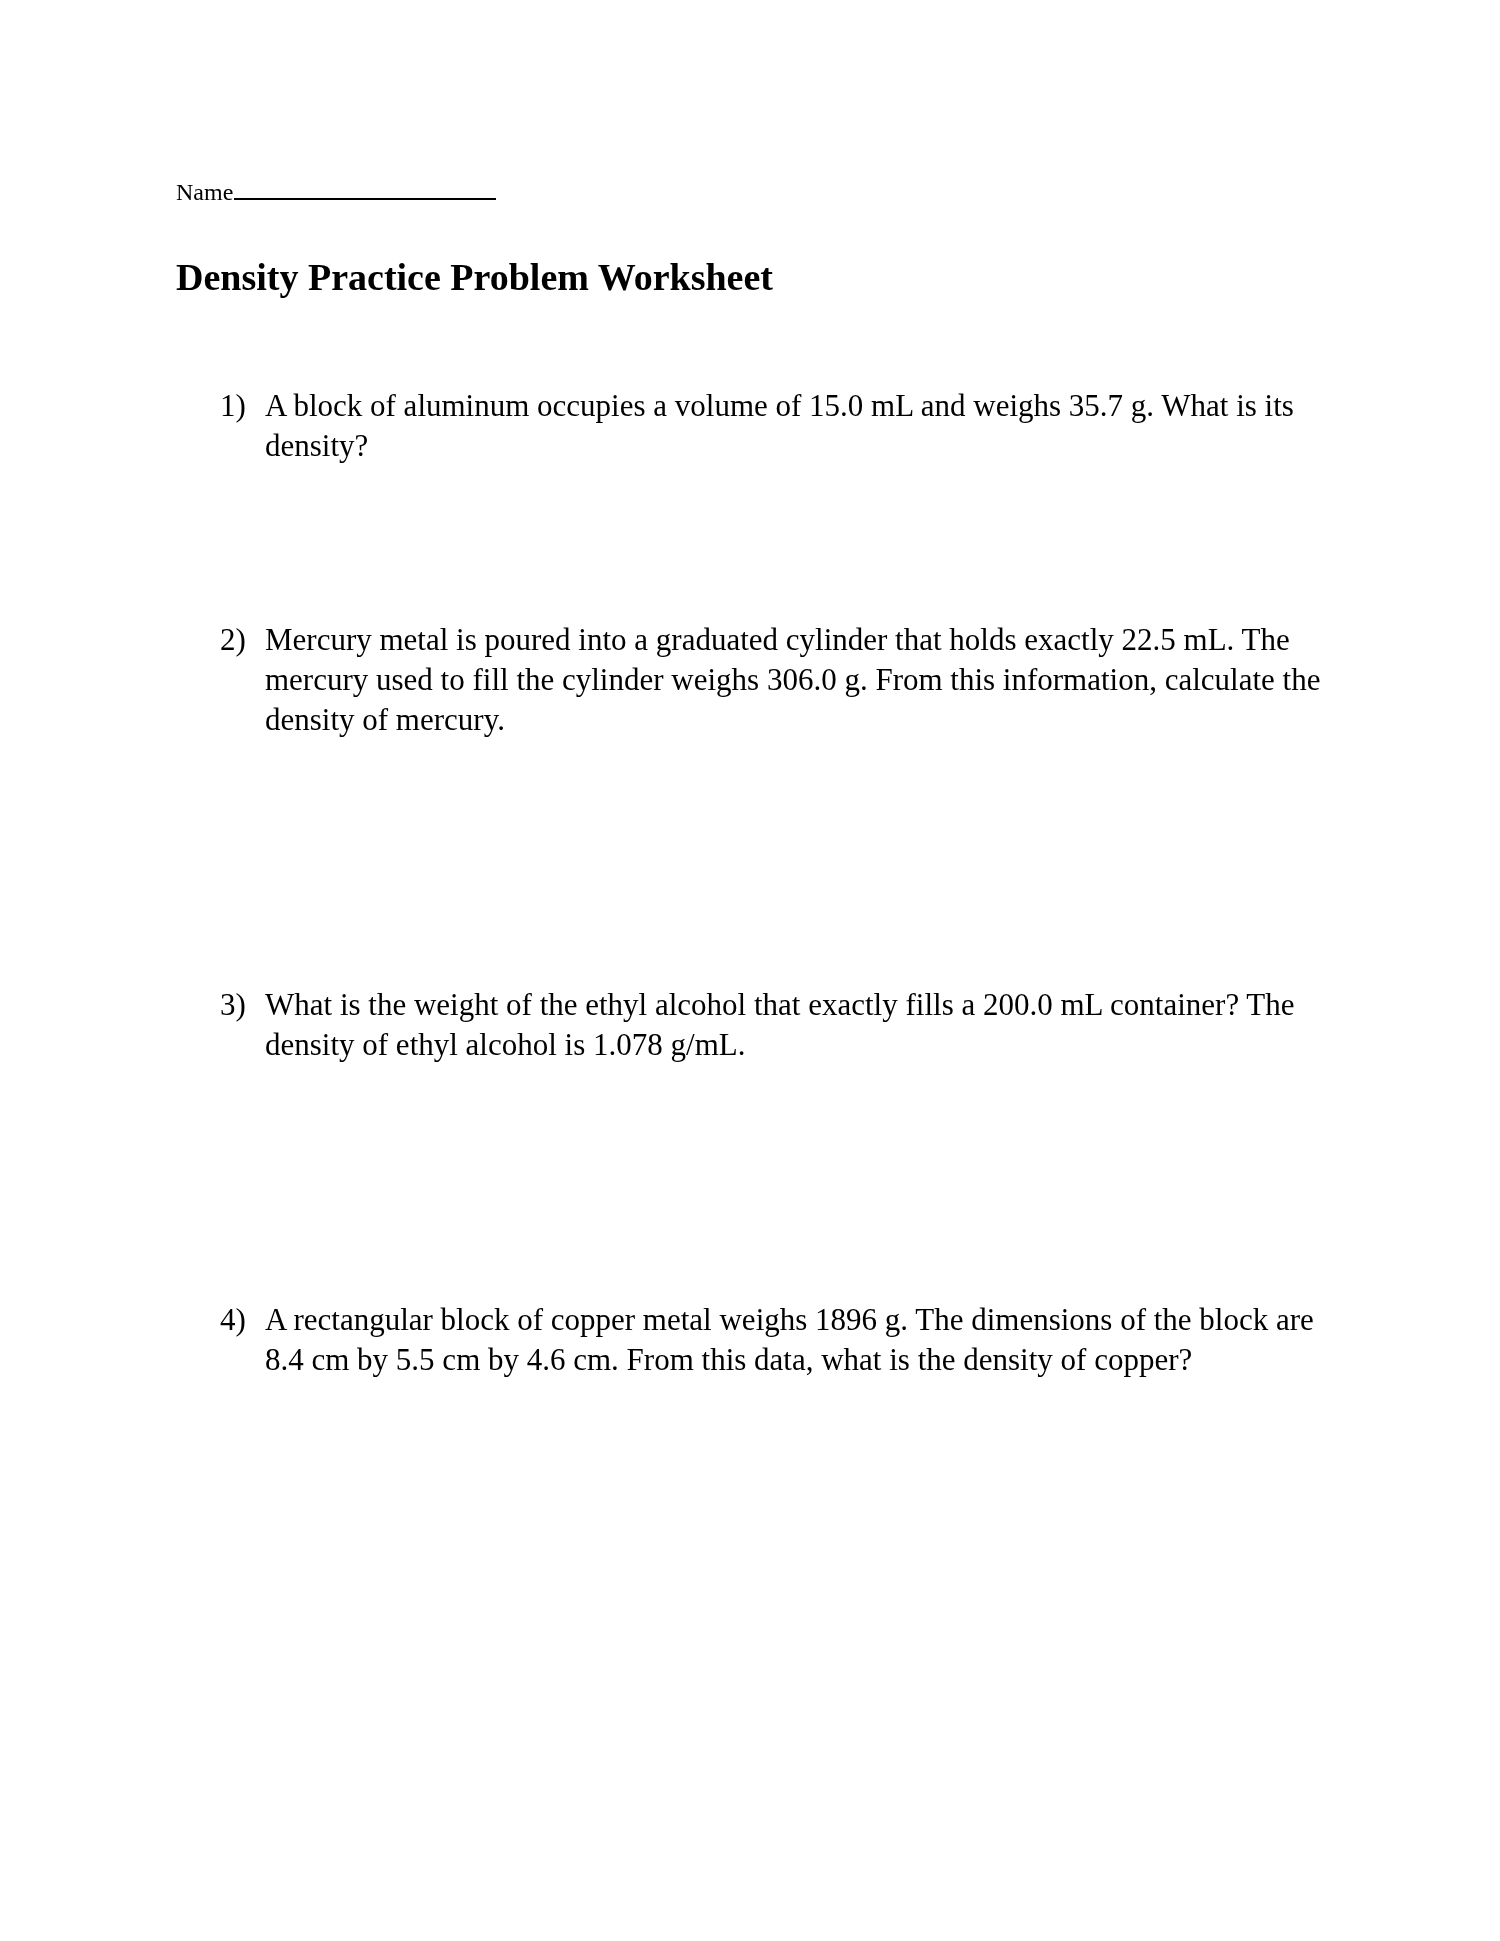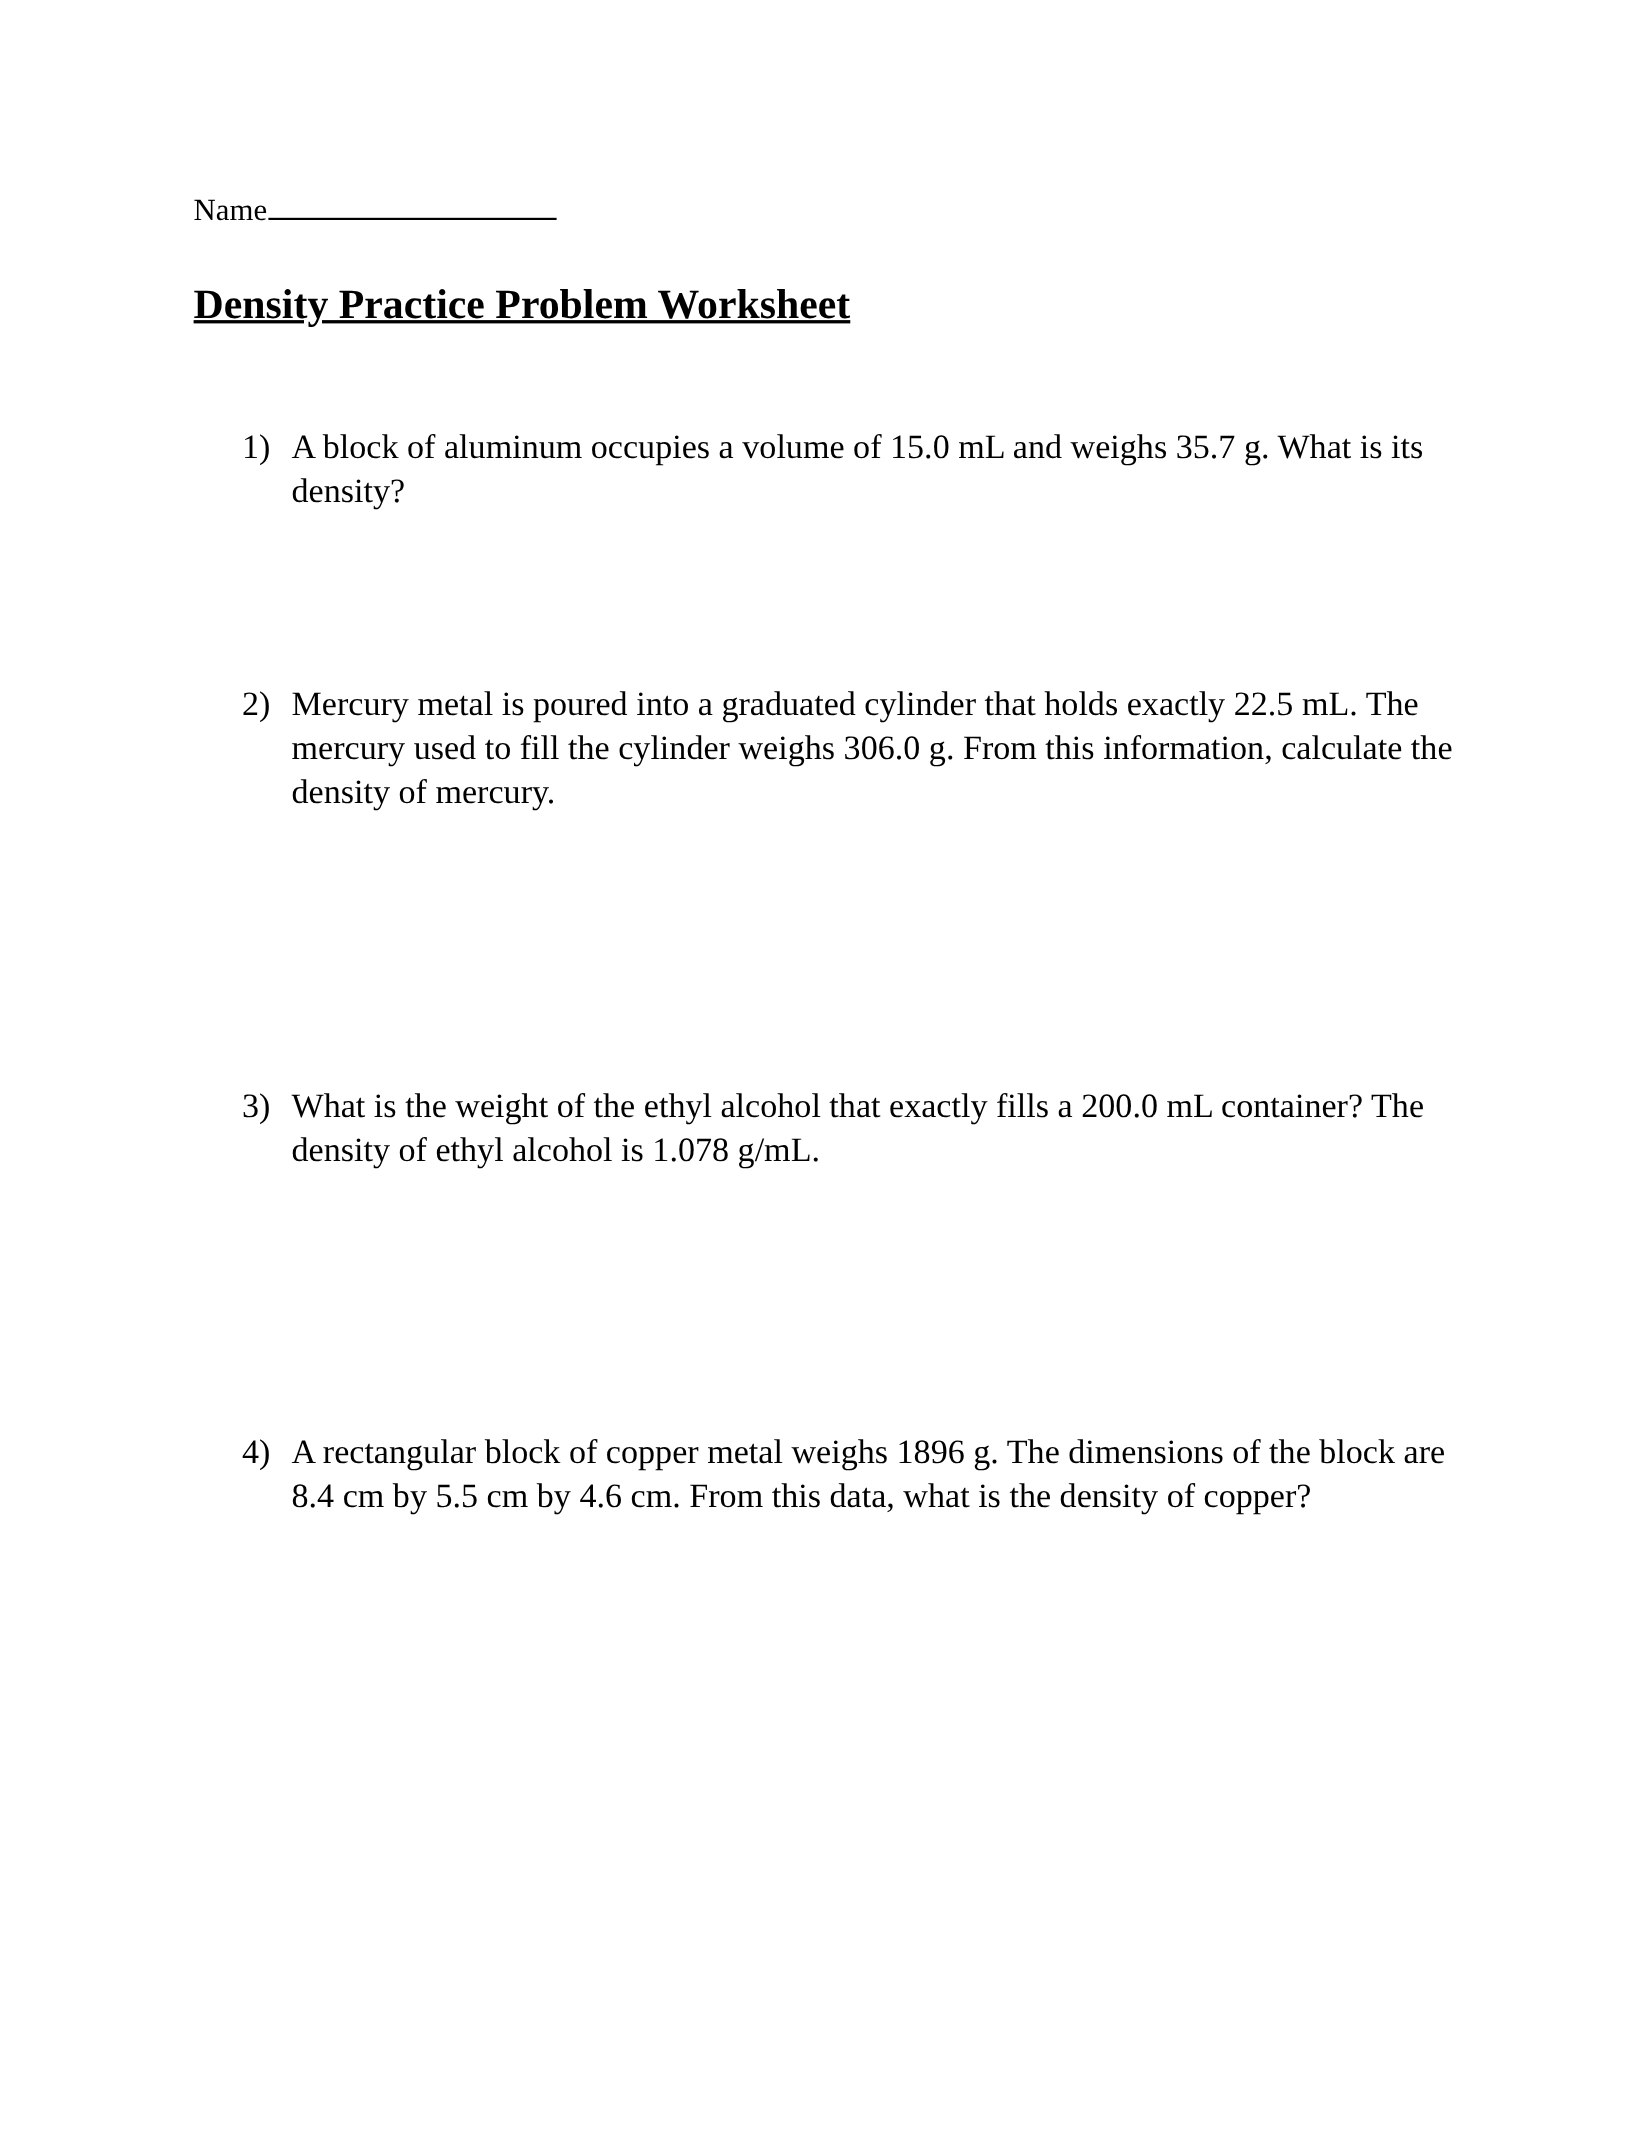--- a/index.html
+++ b/index.html
@@ -1,20 +1,20 @@
 <!DOCTYPE html>
 <html><head>
   <meta charset="utf-8">
   <style>
     html, body { margin: 0; padding: 0; background: #ffffff; }
     body { width: 1500px; height: 1941px; position: relative; overflow: hidden;
            font-family: "Liberation Serif", "DejaVu Serif", serif; color: #000; }
-    .name-line { position: absolute; left: 176px; top: 172px; font-size: 28px; line-height: 36px; }
+    .name-line { position: absolute; left: 176px; top: 172px; font-size: 24px; line-height: 36px; }
     .name-blank { display: inline-block; width: 262px; border-bottom: 2px solid #000; height: 26px; vertical-align: baseline; margin-left: 1px; }
-    .title { position: absolute; left: 176px; top: 254px; font-size: 38px; font-weight: bold; line-height: 46px; margin: 0; text-decoration: underline; }
+    .title { position: absolute; left: 176px; top: 254px; font-size: 38px; font-weight: bold; line-height: 46px; margin: 0; }
     .problem { position: absolute; left: 220px; width: 1120px; font-size: 31px; line-height: 40px; display: flex; }
     .problem .num { width: 45px; flex: 0 0 45px; }
     .problem .text { flex: 1; }
   </style>
 </head>
 <body>
 
 <div class="name-line">
   <span>Name</span><span class="name-blank"></span>
 </div>

